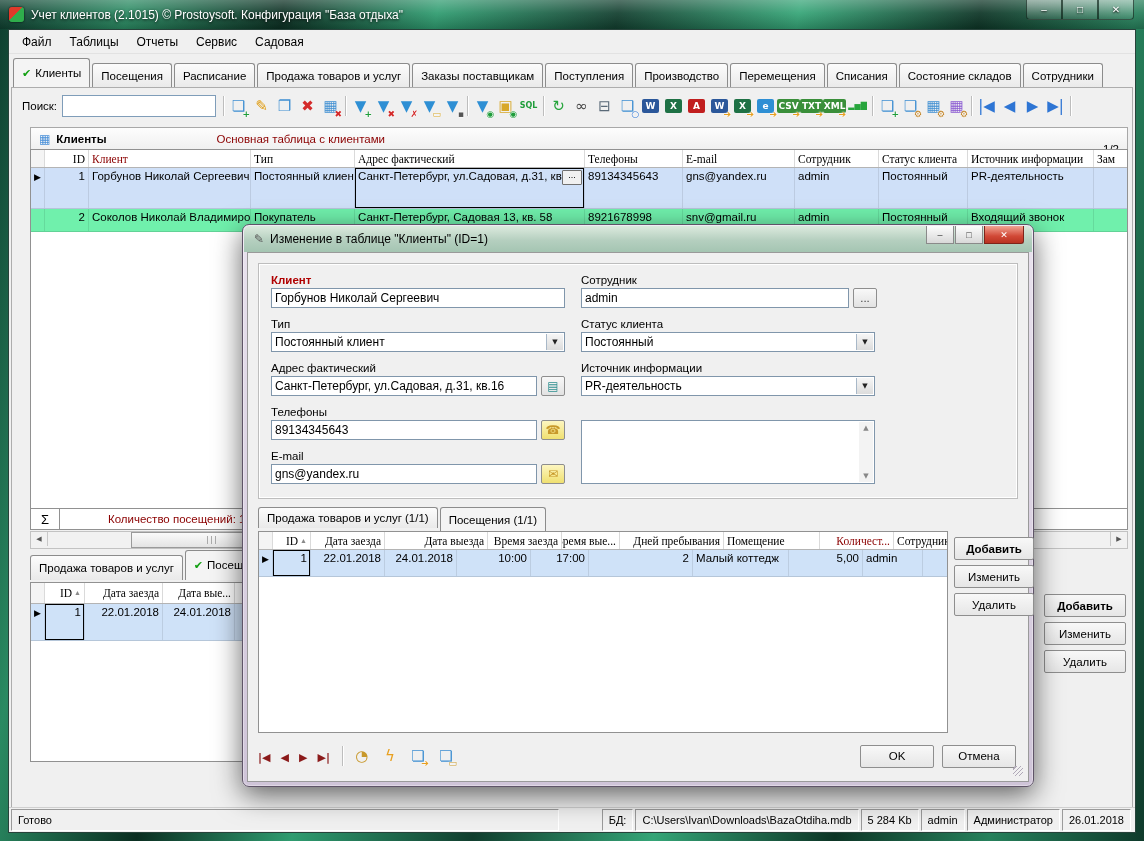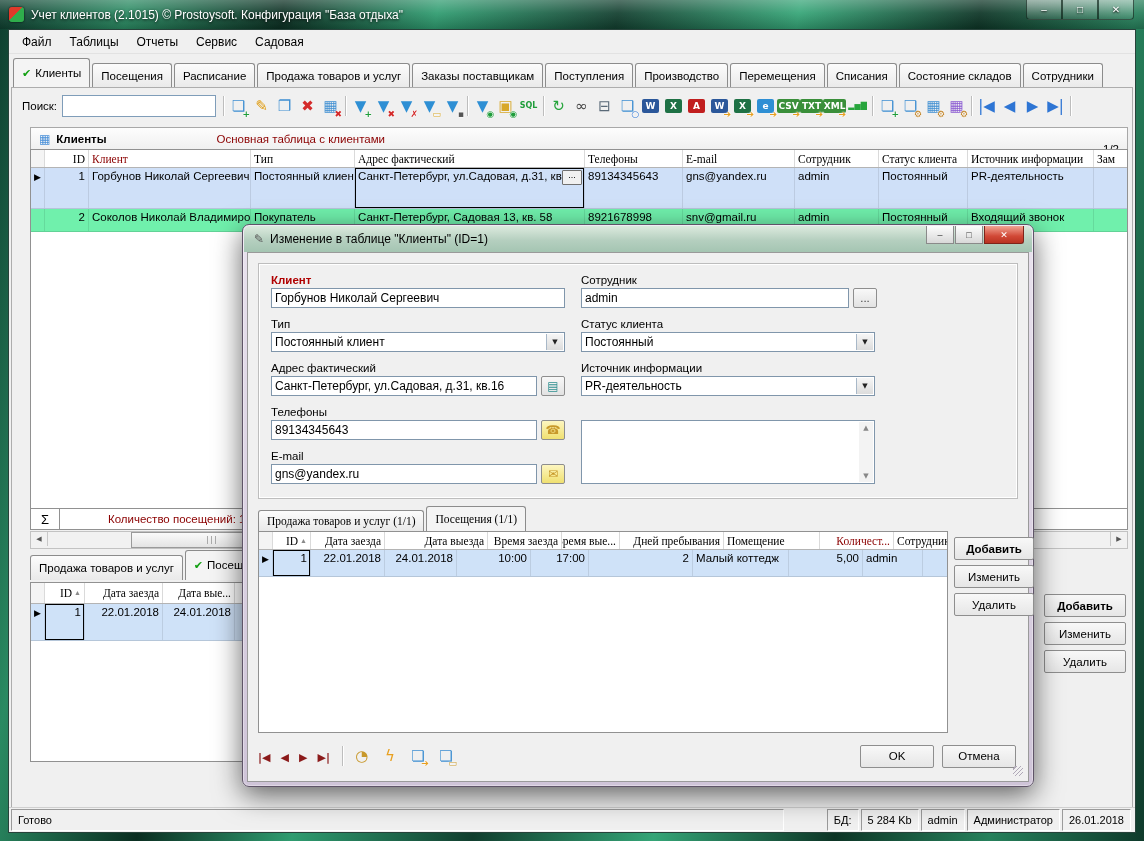--- a/index.html
+++ b/index.html
@@ -123,21 +123,21 @@
   .combo .carrow{position:absolute;right:1px;top:1px;bottom:1px;width:16px;background:linear-gradient(#f6f6f6,#dcdcdc);
     border-left:1px solid #a8b8c8;display:flex;align-items:center;justify-content:center;font-size:7px;color:#222;
     font-family:"DejaVu Sans",sans-serif;}
   .fbtn{position:absolute;width:24px;height:20px;background:linear-gradient(#f8f8f8,#e2e2e2);border:1px solid #8e8e8e;
     border-radius:2px;display:flex;align-items:center;justify-content:center;font-size:12px;
     font-family:"DejaVu Sans",sans-serif;box-sizing:border-box;}
   #notes-area{position:absolute;border:1px solid #8096ab;background:#fff;box-sizing:border-box;}
   .notes-scroll{position:absolute;right:1px;top:1px;bottom:1px;width:14px;display:flex;flex-direction:column;
     justify-content:space-between;align-items:center;background:#f3f3f3;font-size:7px;color:#888;
     font-family:"DejaVu Sans",sans-serif;padding:2px 0;}
-  #dlg-tabs{position:absolute;left:10px;top:254px;height:24px;display:flex;align-items:flex-end;font-family:Liberation Serif, serif;}
+  #dlg-tabs{position:absolute;left:10px;top:254px;height:24px;display:flex;align-items:flex-start;}
   .stab{height:20px;line-height:20px;padding:0 8px;margin-right:2px;font-size:11.5px;
     background:linear-gradient(#fcfcfc,#e9e9e9);border:1px solid #8c8c8c;border-bottom:none;border-radius:3px 3px 0 0;
     display:flex;align-items:center;}
   .stab.active{height:24px;line-height:24px;background:#f4f4f4;}
   #visits-wrap{left:10px;top:278px;width:688px;height:200px;}
   #dlg-side-buttons{left:706px;top:284px;width:80px;}
   #dlg-bottom{position:absolute;left:10px;right:12px;top:490px;height:26px;display:flex;align-items:center;}
   .dnav{font-size:11px;font-weight:bold;color:#8b1a1a;margin-right:10px;font-family:"DejaVu Sans",sans-serif;}
   .dsep{width:1px;height:20px;background:#bdbdbd;box-shadow:1px 0 0 #fff;margin:0 8px 0 2px;}
   .dtool{position:relative;width:22px;height:22px;display:inline-flex;align-items:center;justify-content:center;margin-right:6px;}
@@ -443,20 +443,21 @@
           <button class="pbtn bold">Добавить</button>
           <button class="pbtn">Изменить</button>
           <button class="pbtn">Удалить</button>
         </div>
     </div>
 
     <div id="status-bar">
       <span class="seg ready">Готово</span>
       <span id="status-right" style="display:flex;margin-left:41px;">
           <span class="seg">БД:</span>
+          <span class="seg">C:\Users\Ivan\Downloads\BazaOtdiha.mdb</span>
           <span class="seg">5 284 Kb</span>
           <span class="seg">admin</span>
           <span class="seg">Администратор</span>
           <span class="seg">26.01.2018</span>
         </span>
     </div>
   </div>
 
   <div id="dialog">
     <div id="dlg-title">

